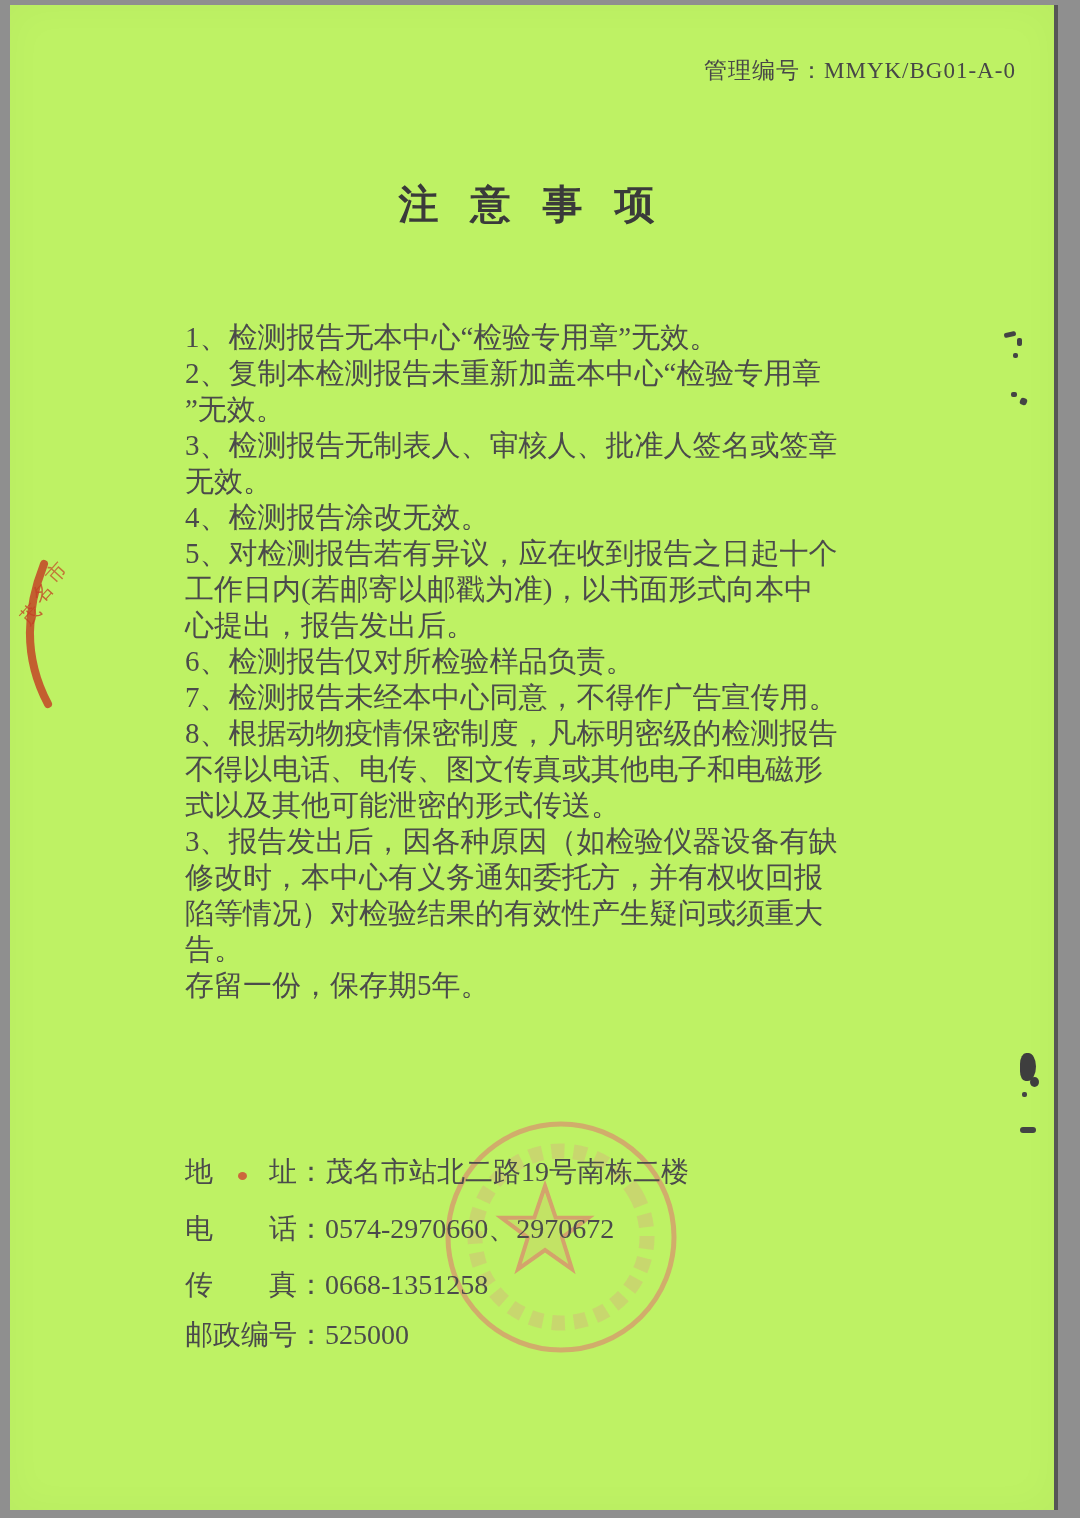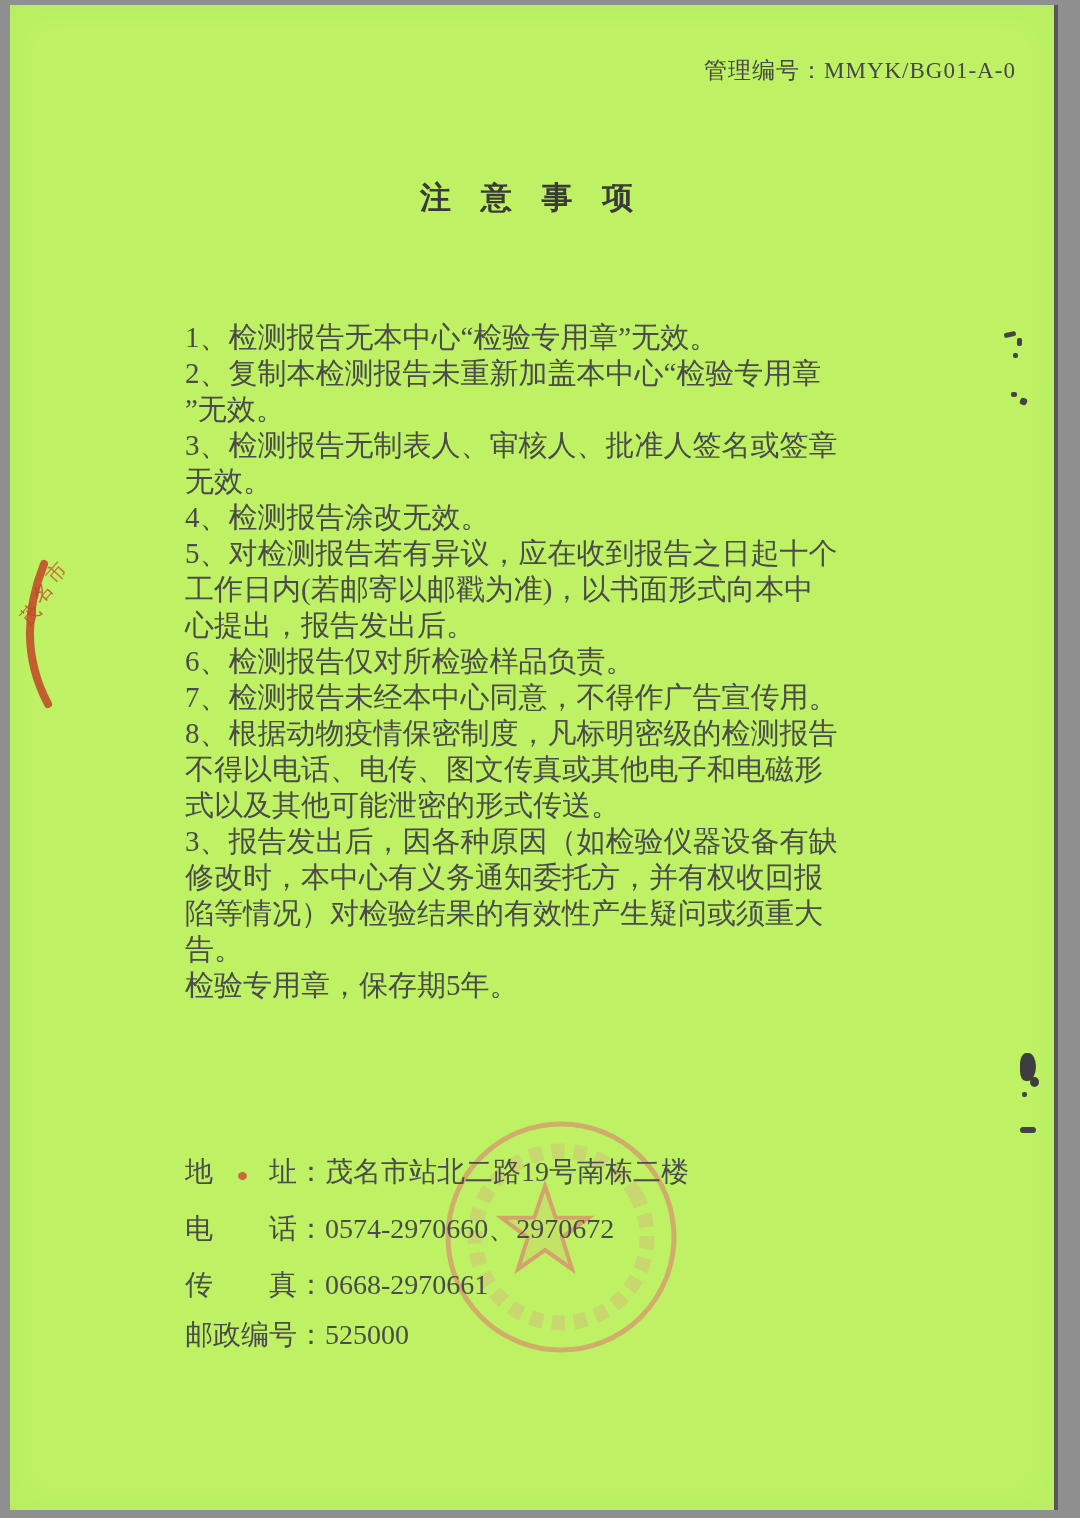--- a/index.html
+++ b/index.html
@@ -18,21 +18,21 @@
     box-shadow: inset 0 0 40px rgba(0,0,0,0.03);
   }
   .doc-number {
     position: absolute; left: 694px; top: 50px;
     font-size: 23px; color: #474747; letter-spacing: 1px;
     white-space: nowrap;
   }
   .page-title {
     position: absolute; left: 0; top: 172px; width: 100%;
     text-align: center;
-    font-size: 31px; font-weight: 600; color: #3a3a3a;
+    font-size: 40px; font-weight: 600; color: #3a3a3a;
     letter-spacing: 11px;
   }
   .notes {
     position: absolute; left: 175px; top: 314px; width: 680px;
   }
   .note-line {
     font-size: 29px; line-height: 36px; color: #4b4b4b;
     white-space: nowrap; letter-spacing: 0px;
   }
   .contact { position: absolute; left: 175px; top: 1148px; }
@@ -101,40 +101,40 @@
       <div class="note-line">心提出，报告发出后。</div>
       <div class="note-line">6、检测报告仅对所检验样品负责。</div>
       <div class="note-line">7、检测报告未经本中心同意，不得作广告宣传用。</div>
       <div class="note-line">8、根据动物疫情保密制度，凡标明密级的检测报告</div>
       <div class="note-line">不得以电话、电传、图文传真或其他电子和电磁形</div>
       <div class="note-line">式以及其他可能泄密的形式传送。</div>
       <div class="note-line">3、报告发出后，因各种原因（如检验仪器设备有缺</div>
       <div class="note-line">修改时，本中心有义务通知委托方，并有权收回报</div>
       <div class="note-line">陷等情况）对检验结果的有效性产生疑问或须重大</div>
       <div class="note-line">告。</div>
-      <div class="note-line">检验专用章，保存期5年。</div>
+      <div class="note-line">存留一份，保存期5年。</div>
     </div>
 
     <svg class="round-stamp" viewBox="0 0 240 240">
       <g filter="url(#rblur)">
         <circle cx="120" cy="120" r="113" fill="none" stroke="#dd8170" stroke-width="5" opacity="0.75"></circle>
         <circle cx="120" cy="120" r="86" fill="none" stroke="#e29486" stroke-width="15" stroke-dasharray="13 9" opacity="0.35" transform="rotate(-30 120 120)"></circle>
         <path d="M104,69 L114.6,100.4 L147.7,100.8 L121.1,120.6 L131,152.2 L104,133 L77,152.2 L86.9,120.6 L60.3,100.8 L93.4,100.4 Z" fill="rgba(221,129,112,0.18)" stroke="#dd8170" stroke-width="4" opacity="0.85"></path>
       </g>
       <defs>
           <filter id="rblur">
             <feGaussianBlur stdDeviation="0.7"></feGaussianBlur>
           </filter>
         </defs>
     </svg>
 
     <div class="contact">
       <div class="contact-line l1">地　　址：茂名市站北二路19号南栋二楼</div>
       <div class="contact-line l2">电　　话：0574-2970660、2970672</div>
-      <div class="contact-line l3">传　　真：0668-2970661</div>
+      <div class="contact-line l3">传　　真：0668-1351258</div>
       <div class="contact-line l4">邮政编号：525000</div>
     </div>
 
     <div class="red-dot"></div>
 
     <div class="speck s1"></div>
     <div class="speck s2"></div>
     <div class="speck s3"></div>
     <div class="speck s4"></div>
     <div class="speck s5"></div>

